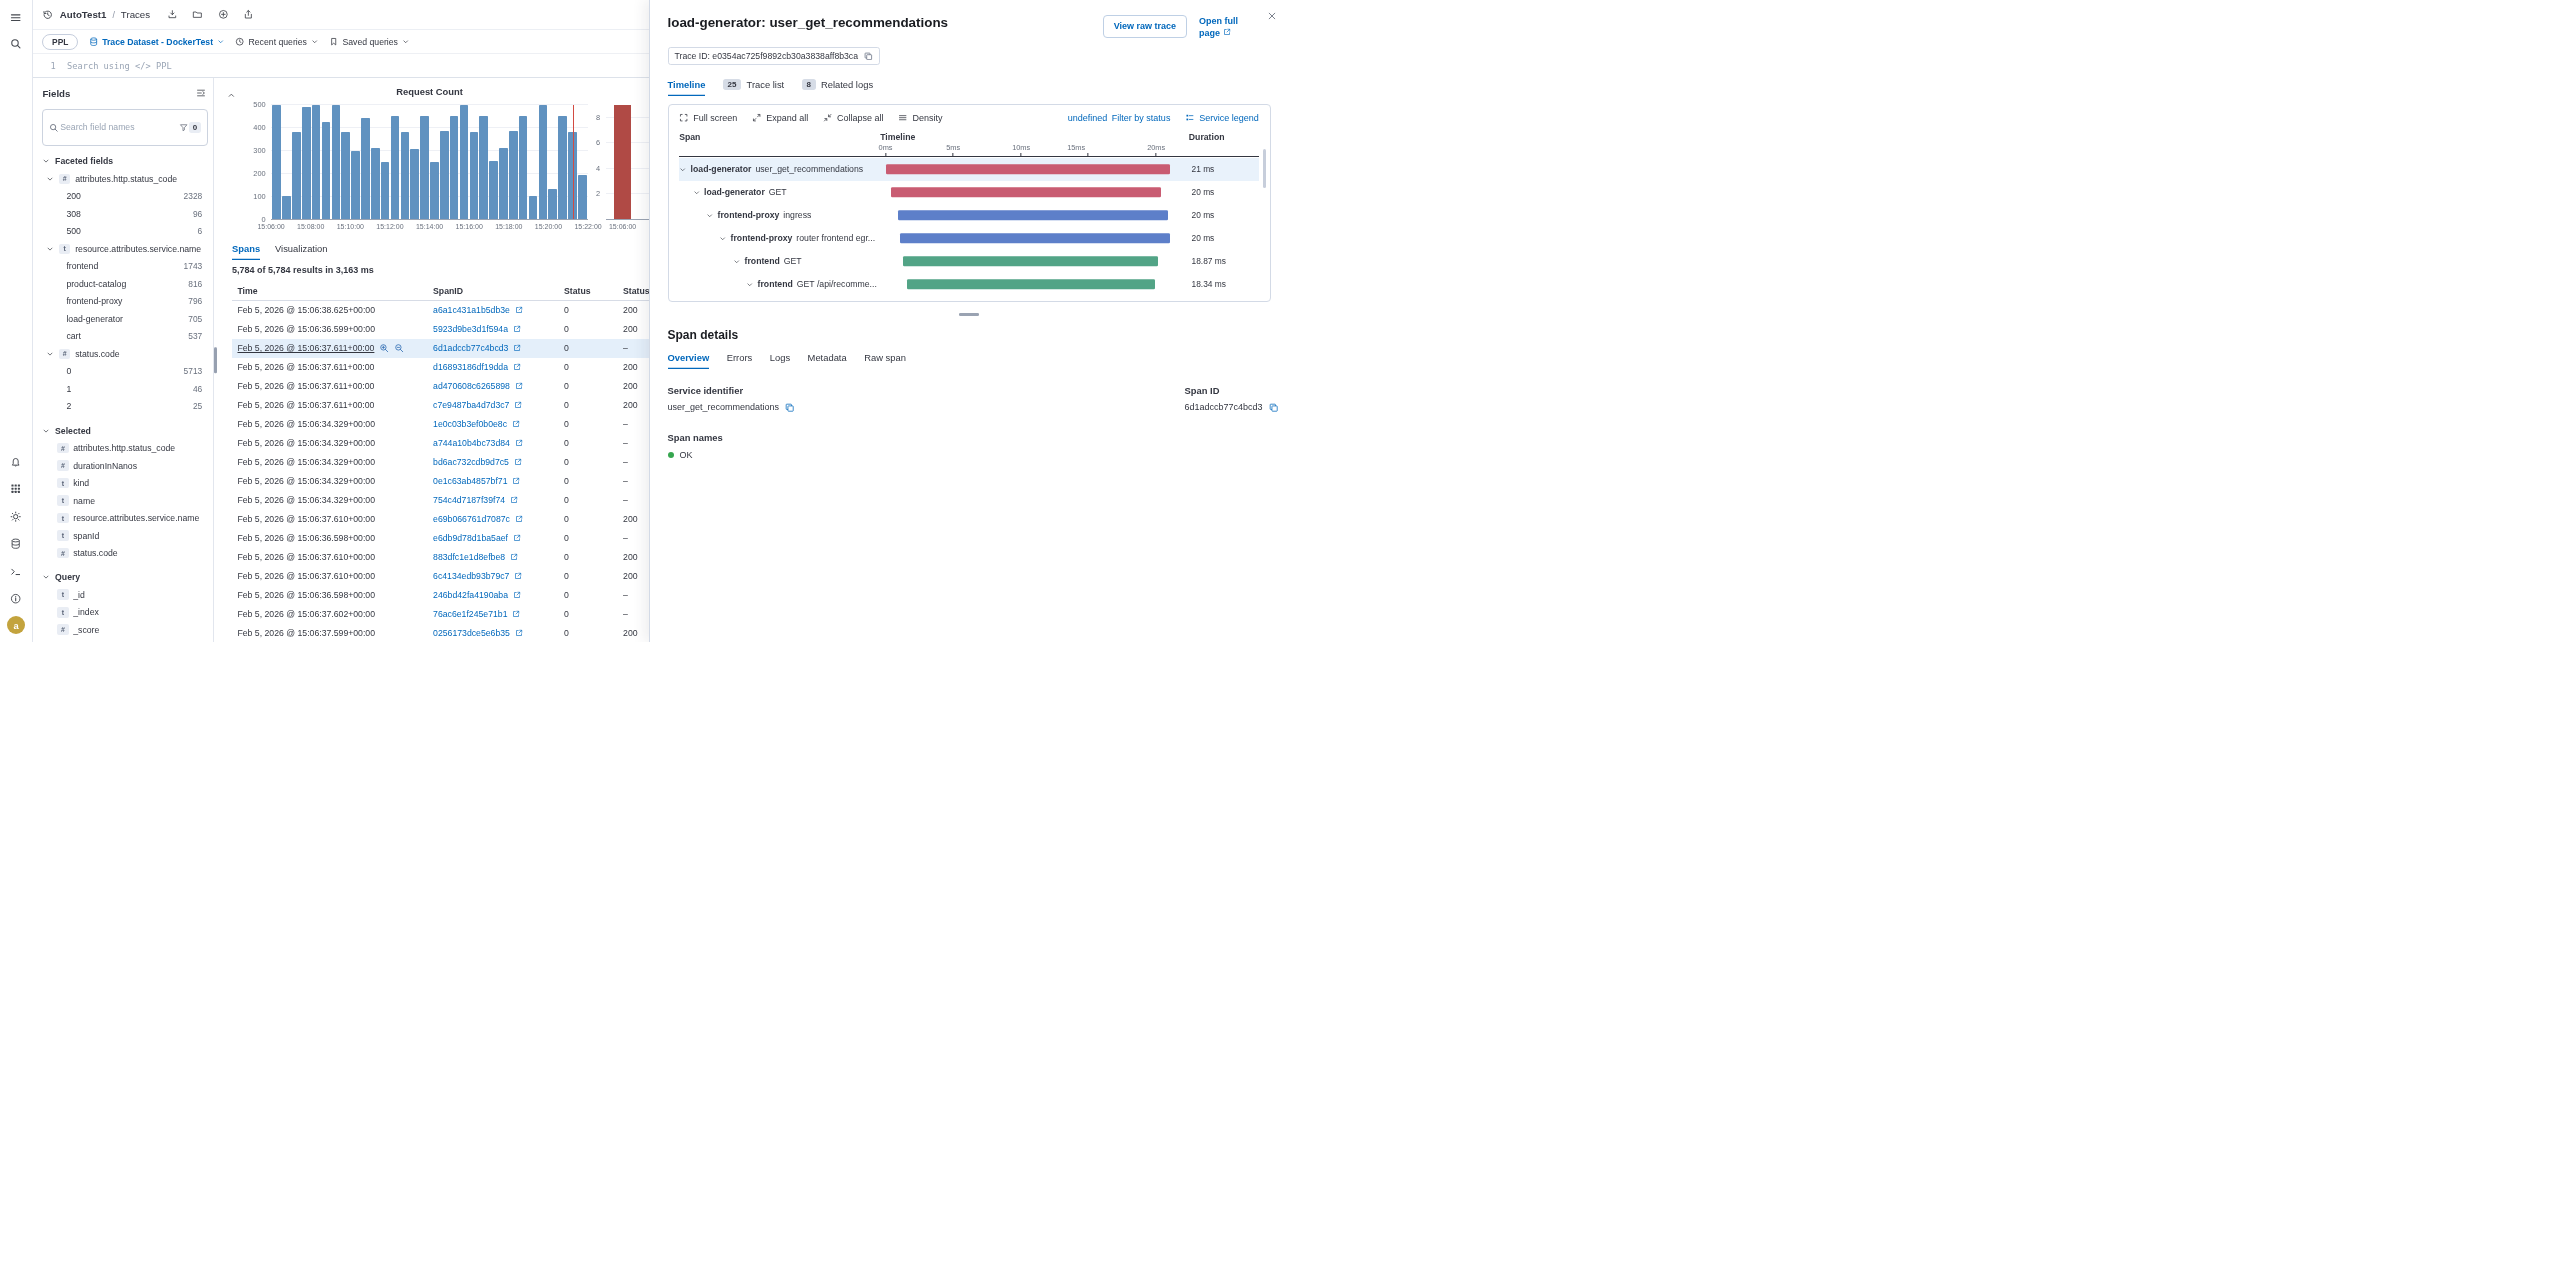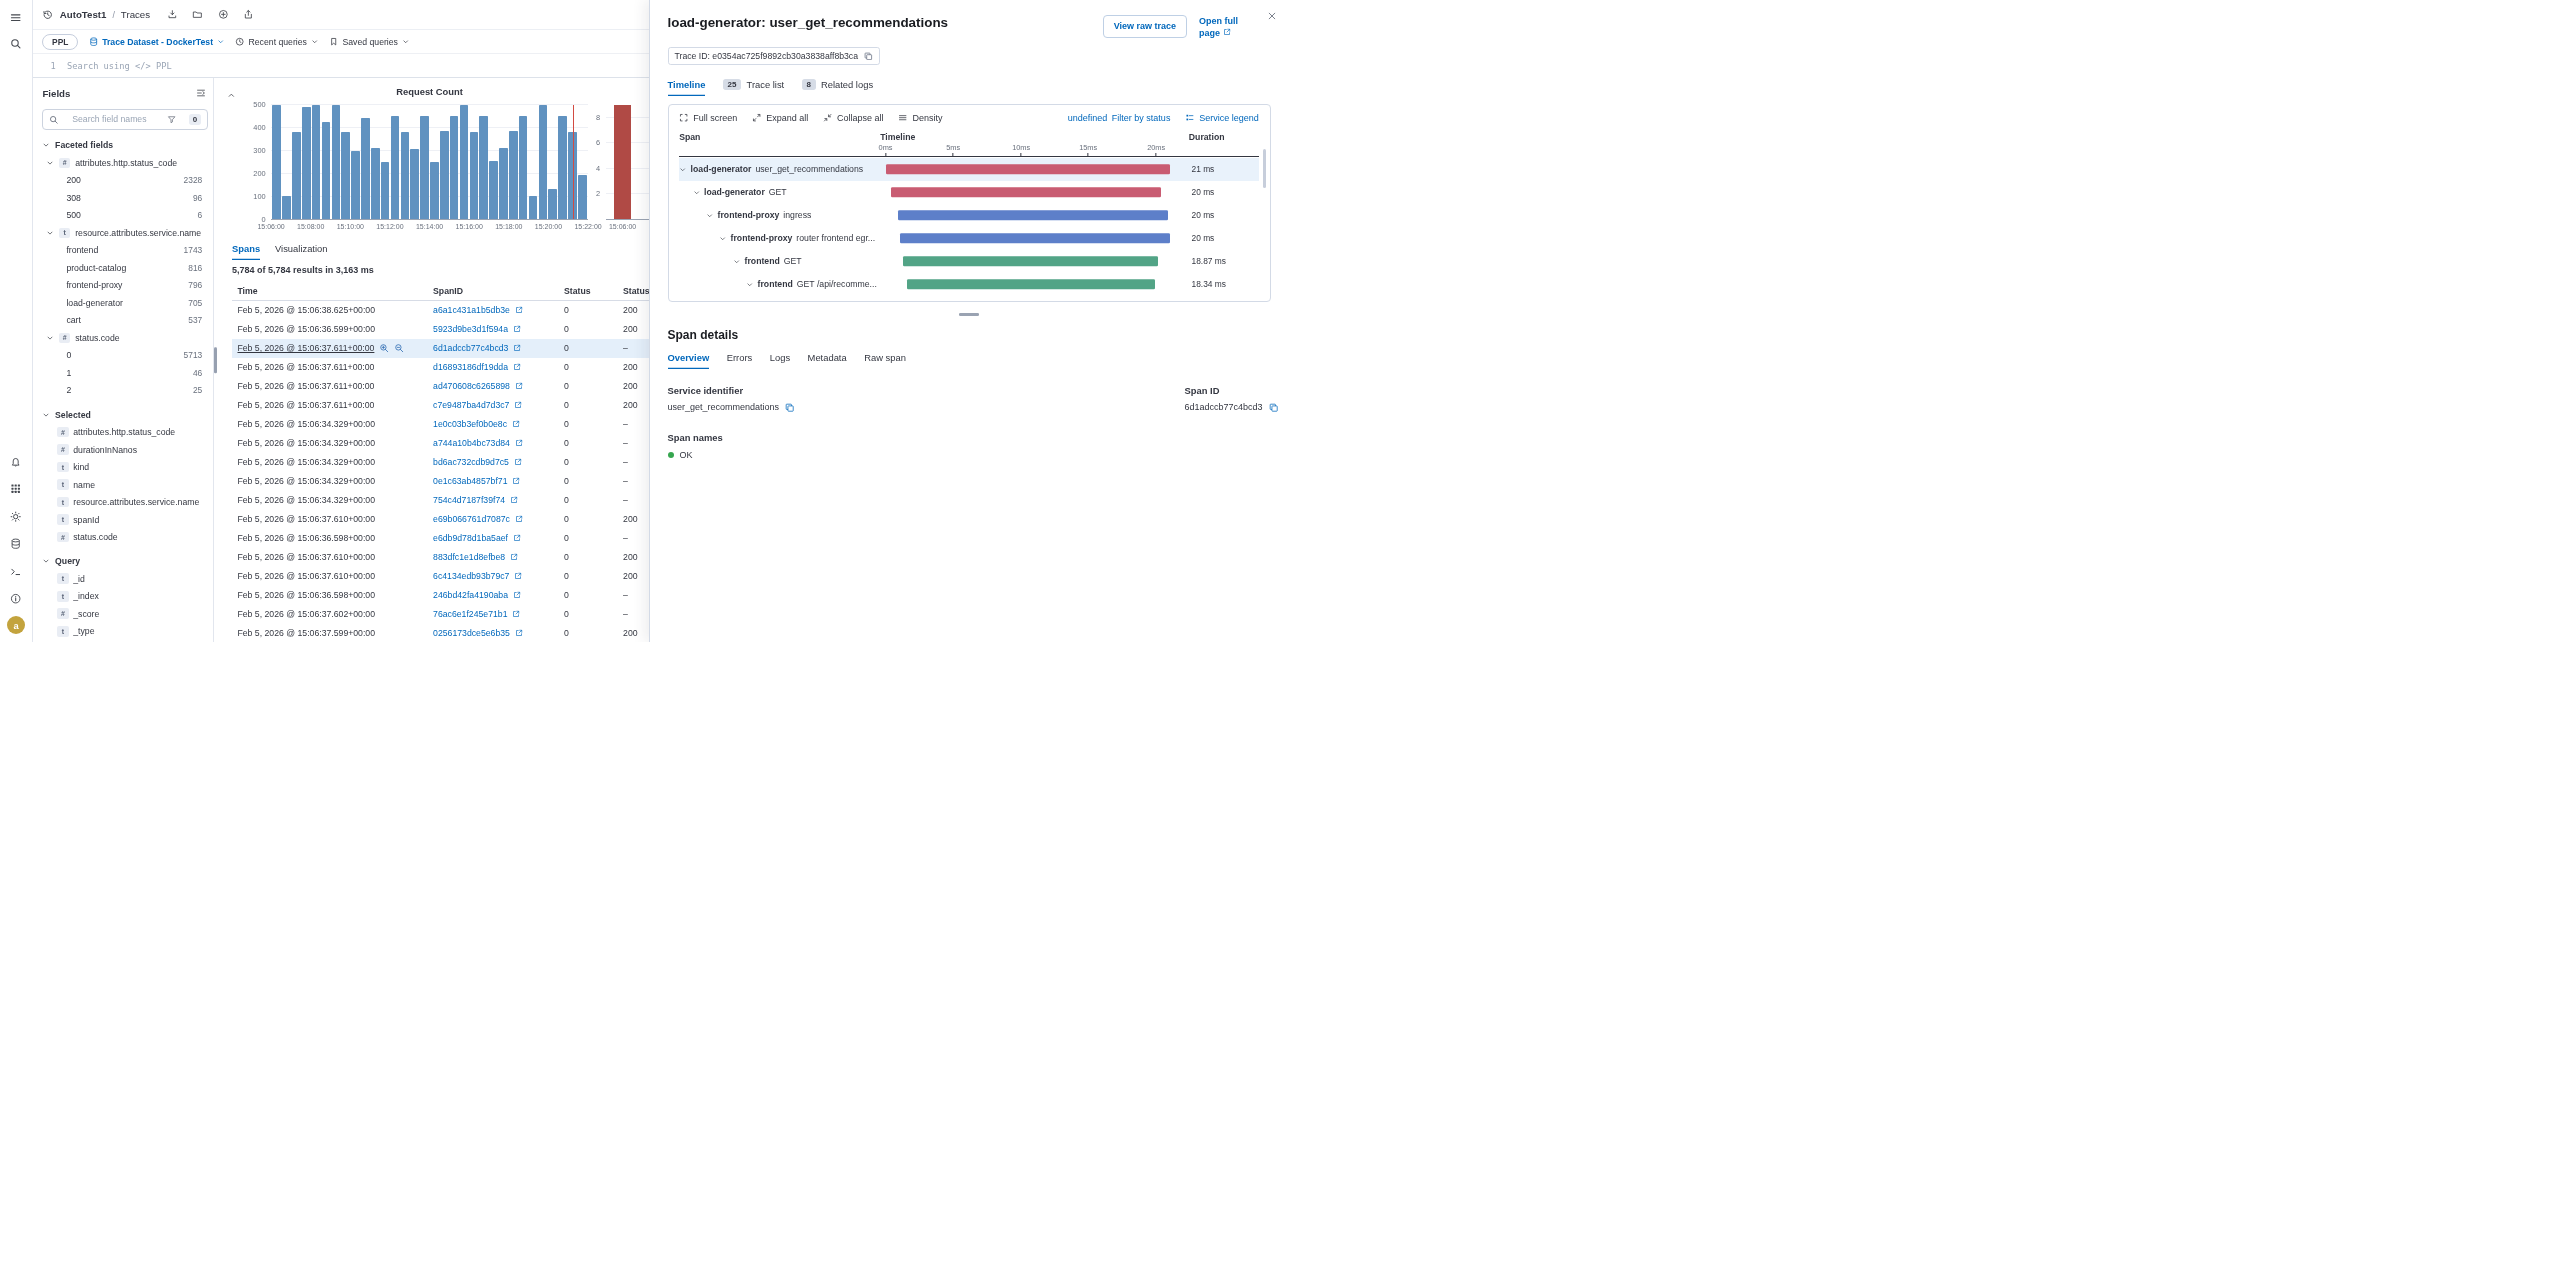--- a/index.html
+++ b/index.html
@@ -49,22 +49,22 @@
   .query-input { flex:1; border:none; outline:none; font:inherit; font-size:8.7px; color:#343741; background:transparent; }
   .query-input::placeholder { color:#9aa5b5; }
 
   
   .content { flex:1; display:flex; min-height:0; }
   .fields-panel { width:181px; flex:0 0 auto; border-right:0.7px solid #e2e6ee; padding:6.7px 5.4px 0 9.4px; overflow:hidden; }
   .fp-head { display:flex; align-items:center; justify-content:space-between; }
   .fp-title { font-size:9.7px; font-weight:700; }
   .fp-collapse { color:#44484f; background:none; border:none; cursor:pointer; padding:1.3px; }
   .fp-collapse svg { width:10px; height:10px; }
-  .fp-search { margin-top:6.7px; height:21px; border:0.7px solid #ccd3df; border-radius:4px; display:flex;
-    align-items:center; gap:12px; padding:0 5.4px; background:#fff; }
+  .fp-search { margin-top:6.7px; height:37px; border:0.7px solid #ccd3df; border-radius:4px; display:flex;
+    align-items:center; gap:0; padding:0 5.4px; background:#fff; }
   .fp-search .icon { color:#69707d; }
   .fp-search input { border:none; outline:none; flex:1; min-width:0; font-size:8.7px; color:#343741; }
   .fp-search input::placeholder { color:#9aa5b5; }
   .filter-count { font-size:8px; font-weight:700; background:#e9edf4; border-radius:2.7px; padding:0.7px 4px; }
   .f-section { margin-top:6.7px; }
   .sec-head { display:flex; align-items:center; gap:4.7px; font-weight:700; font-size:8.7px; height:17.5px; cursor:pointer; }
   .sec-head .icon { color:#44484f; }
   .sec-head .icon svg { width:8px; height:8px; }
   .field-row { display:flex; align-items:center; gap:4.7px; height:17.5px; font-size:8.7px; padding-left:14.8px; cursor:pointer; }
   .field-row.group-head { padding-left:4px; }
@@ -1031,21 +1031,21 @@
         <span class="gh-label">Timeline</span>
         <span class="gh-label">Duration</span>
         <span></span>
         <div class="gh-ticks" id="ganttTicks">
             <span class="tick-label" style="left: 5.4px;">0ms</span>
             <div class="tick-mark" style="left: 5.4px;"></div>
             <span class="tick-label" style="left: 73px;">5ms</span>
             <div class="tick-mark" style="left: 73px;"></div>
             <span class="tick-label" style="left: 141px;">10ms</span>
             <div class="tick-mark" style="left: 141px;"></div>
-            <span class="tick-label" style="left: 208px; margin-top: 33px;">15ms</span>
+            <span class="tick-label" style="left: 196px; margin-top: 33px;">15ms</span>
             <div class="tick-mark" style="left: 208px;"></div>
             <span class="tick-label" style="left: 276px;">20ms</span>
             <div class="tick-mark" style="left: 276px;"></div>
           </div>
         <span></span>
       </div>
 
       <div class="gantt-rows" id="ganttRows">
           <div class="grow sel">
             <div class="g-span" style="padding-left: 0px;">

